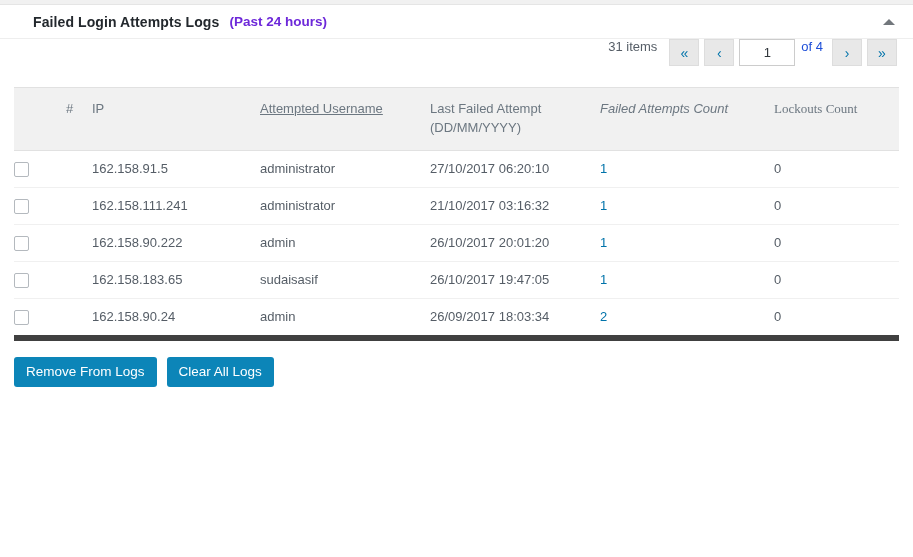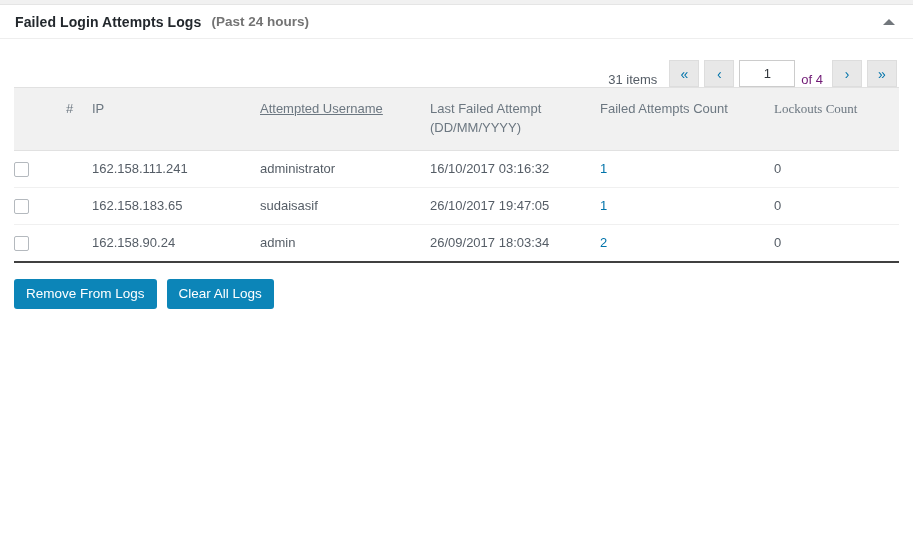--- a/index.html
+++ b/index.html
@@ -26,33 +26,33 @@
     background: #ffffff;
     border-top: 1px solid #e5e5e5;
   }
 
   .panel-header {
     position: relative;
     height: 34px;
     border-bottom: 1px solid #eeeeee;
     display: flex;
     align-items: center;
-    padding-left: 15px;
+    padding-left: 33px;
     box-sizing: border-box;
   }
   .panel-title {
     font-size: 14px;
     font-weight: bold;
     color: #23282d;
     letter-spacing: 0.1px;
   }
   .panel-subtitle {
     font-size: 13.5px;
     font-weight: bold;
-    color: #737373;
+    color: #6d28d9;
     margin-left: 10px;
   }
   .toggle-arrow {
     position: absolute;
     right: 18px;
     top: 50%;
     transform: translateY(-50%);
     width: 0;
     height: 0;
     border-left: 6px solid transparent;
@@ -63,21 +63,21 @@
 
   .panel-body {
     padding: 0 14px;
     box-sizing: border-box;
   }
 
   
   .tablenav {
     height: 48px;
     display: flex;
-    align-items: flex-end;
+    align-items: flex-start;
     justify-content: flex-end;
     padding-right: 2px;
     box-sizing: border-box;
   }
   .displaying-num {
     color: #555d66;
     font-size: 13px;
     margin-right: 12px;
   }
   .pag-btn {
@@ -103,21 +103,21 @@
     border: 1px solid #cccccc;
     text-align: center;
     font-size: 13px;
     color: #32373c;
     margin-right: 5px;
     box-sizing: border-box;
     font-family: "Liberation Sans", sans-serif;
     padding: 0;
   }
   .pag-total {
-    color: #701a75;
+    color: #1d4ed8;
     font-size: 13px;
     margin-right: 9px;
     margin-left: 1px;
   }
   .pag-btn.last { margin-right: 0; }
 
   
   table.logs {
     width: 100%;
     border-collapse: collapse;
@@ -133,33 +133,33 @@
     font-size: 13px;
     padding: 12px 0 12px 0;
     vertical-align: top;
     line-height: 1.45;
   }
   table.logs thead th.th-cb { width: 36px; padding-left: 16px; }
   table.logs thead th.th-num { width: 26px; }
   table.logs thead th.th-ip { width: 168px; }
   table.logs thead th.th-user { width: 170px; text-decoration: underline; }
   table.logs thead th.th-date { width: 170px; }
-  table.logs thead th.th-fail { width: 174px; }
+  table.logs thead th.th-fail { width: 174px; font-style: italic; }
   table.logs thead th.th-lock { width: auto; font-family: Liberation Serif, serif; }
 
   table.logs tbody td {
     border-bottom: 1px solid #f0f0f0;
     padding: 10px 0;
     height: 16px;
     color: #555d66;
     font-size: 13px;
     vertical-align: middle;
   }
   table.logs tbody tr:last-child td {
-    border-bottom: 2px solid #404040;
+    border-bottom: 6px solid #404040;
   }
   td.cb-cell { padding-left: 16px; }
 
   .cb {
     width: 15px;
     height: 15px;
     border: 1px solid #b4b9be;
     background: #ffffff;
     border-radius: 2px;
     display: inline-block;
@@ -230,23 +230,41 @@
             <span>(DD/MM/YYYY)</span>
           </th>
           <th class="th-fail">Failed Attempts Count</th>
           <th class="th-lock">Lockouts Count</th>
         </tr>
       </thead>
       <tbody id="logs-body">
           <tr>
             <td class="cb-cell"><span class="cb"></span></td>
             <td></td>
+            <td>162.158.91.5</td>
+            <td>administrator</td>
+            <td>27/10/2017 06:20:10</td>
+            <td><a class="count-link">1</a></td>
+            <td>0</td>
+          </tr>
+          <tr>
+            <td class="cb-cell"><span class="cb"></span></td>
+            <td></td>
             <td>162.158.111.241</td>
             <td>administrator</td>
-            <td>16/10/2017 03:16:32</td>
+            <td>21/10/2017 03:16:32</td>
+            <td><a class="count-link">1</a></td>
+            <td>0</td>
+          </tr>
+          <tr>
+            <td class="cb-cell"><span class="cb"></span></td>
+            <td></td>
+            <td>162.158.90.222</td>
+            <td>admin</td>
+            <td>26/10/2017 20:01:20</td>
             <td><a class="count-link">1</a></td>
             <td>0</td>
           </tr>
           <tr>
             <td class="cb-cell"><span class="cb"></span></td>
             <td></td>
             <td>162.158.183.65</td>
             <td>sudaisasif</td>
             <td>26/10/2017 19:47:05</td>
             <td><a class="count-link">1</a></td>

